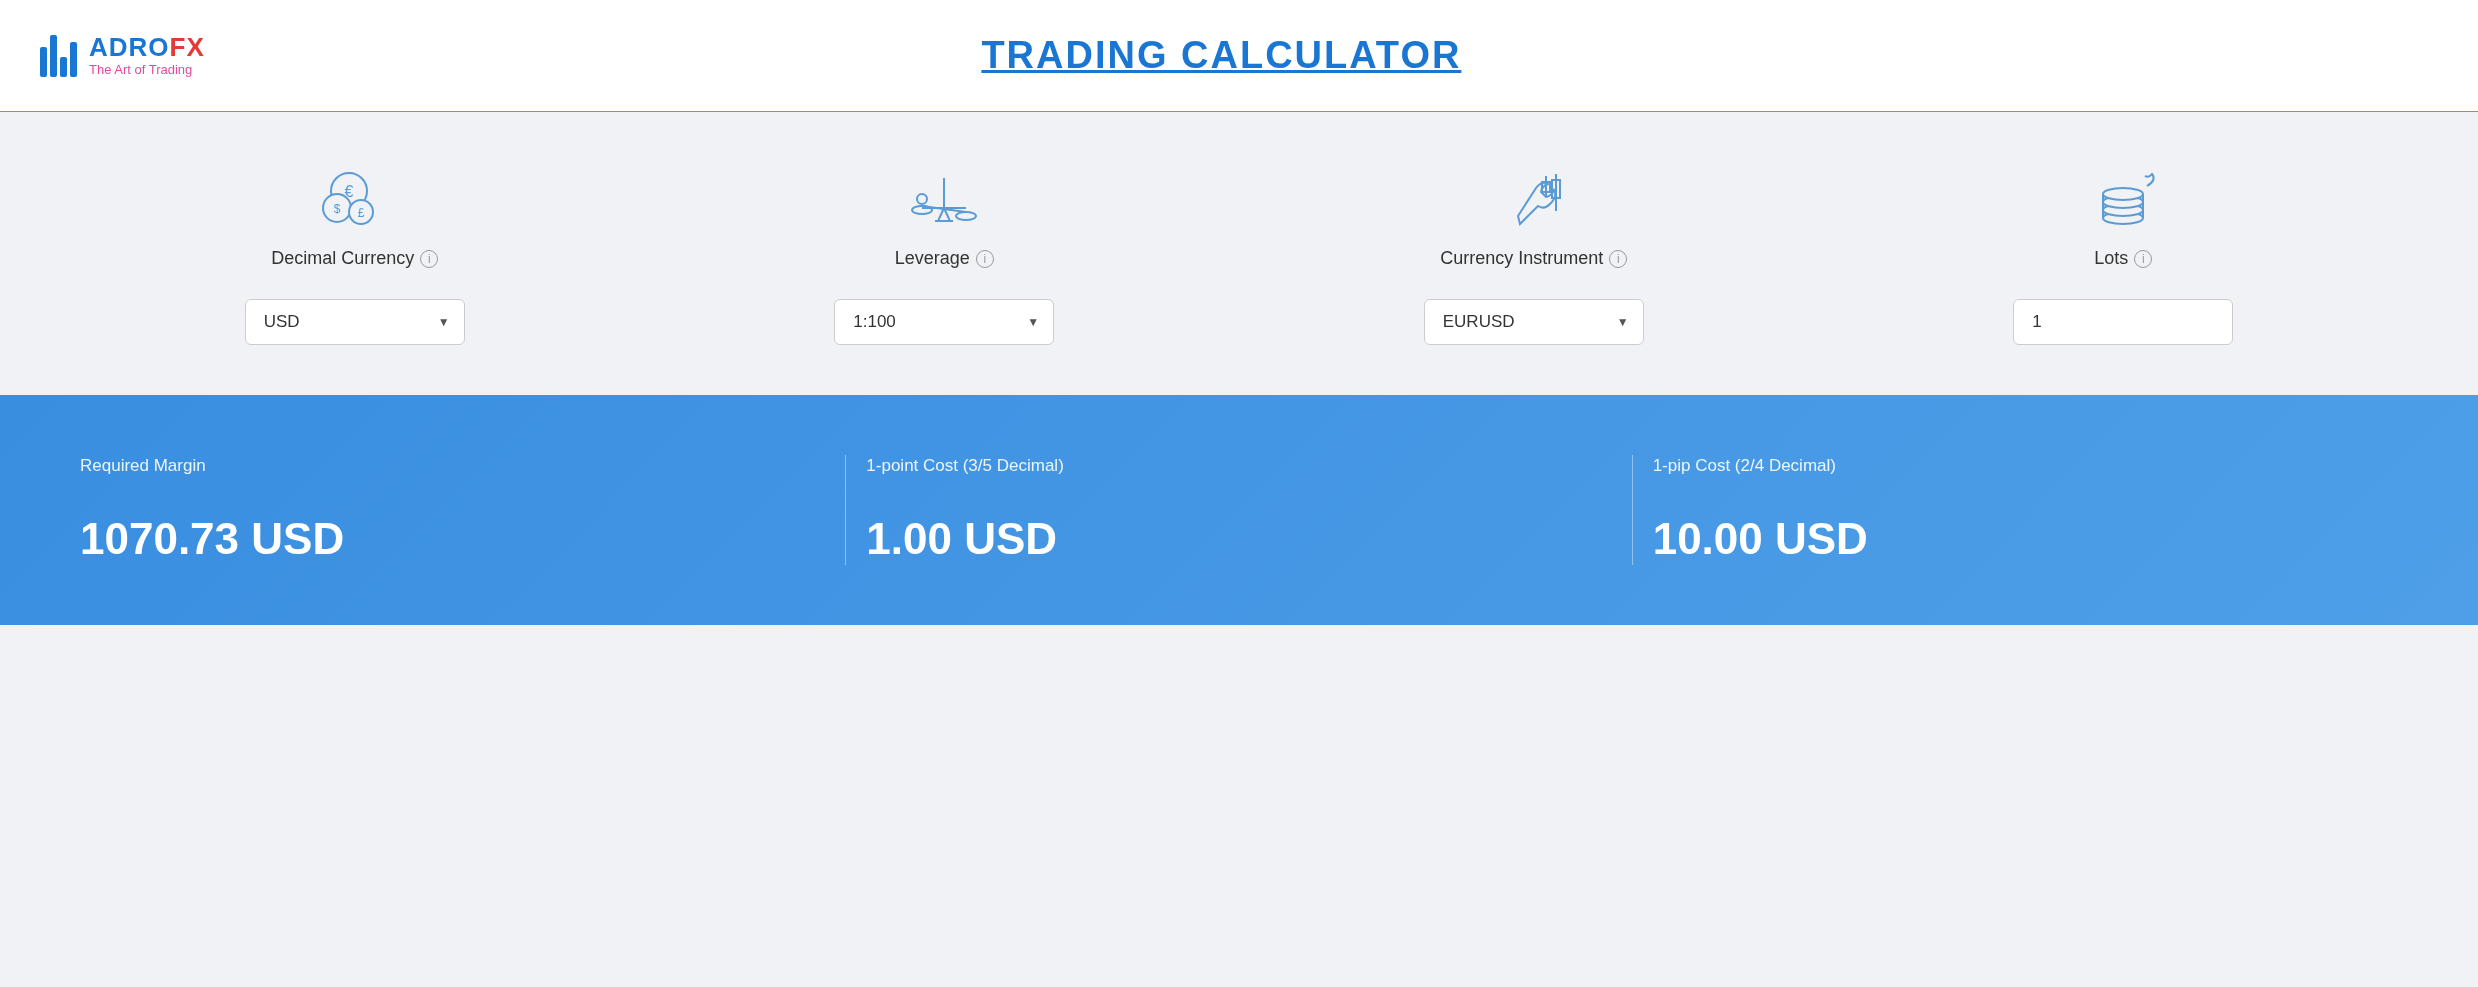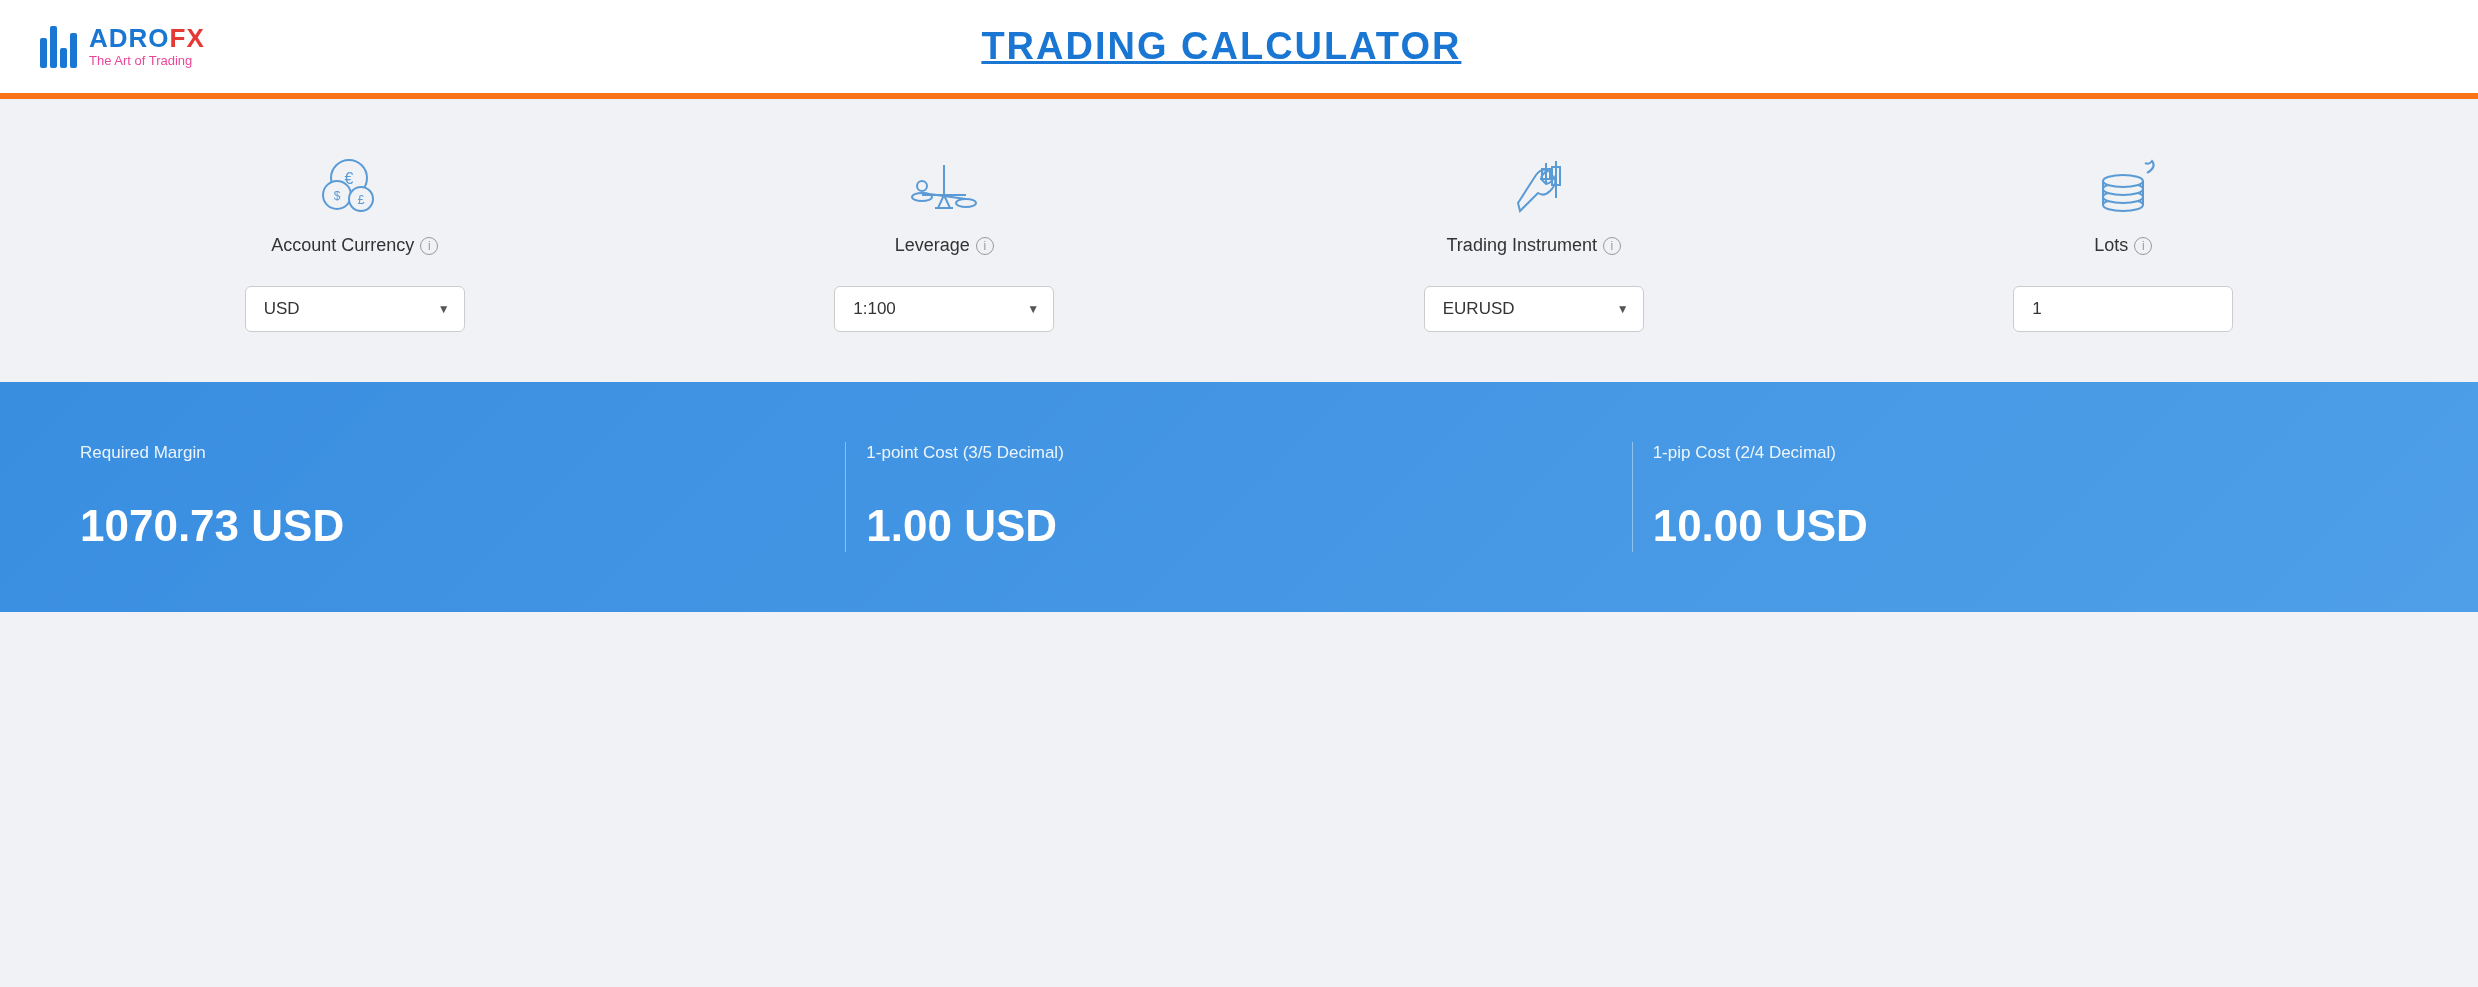--- a/index.html
+++ b/index.html
@@ -5,25 +5,25 @@
     * { box-sizing: border-box; margin: 0; padding: 0; }
     body {
       font-family: 'Segoe UI', Arial, sans-serif;
       background: #f0f2f5;
       min-height: 987px;
     }
 
     
     .header {
       background: #fff;
-      padding: 25px 40px;
+      padding: 34px 40px;
       display: flex;
       align-items: center;
       justify-content: space-between;
-      border-bottom: 6px solid #f97316;
+      border-bottom: 1px solid #f97316;
     }
 
     .logo-area {
       display: flex;
       align-items: center;
       gap: 12px;
     }
 
     .logo-bars {
       display: flex;
@@ -255,21 +255,21 @@
           <text x="30" y="31" text-anchor="middle" font-size="16" fill="#5b9bd5" font-family="Arial">€</text>
 
           <circle cx="18" cy="42" r="14" stroke="#5b9bd5" stroke-width="2" fill="#f0f2f5"></circle>
           <text x="18" y="47" text-anchor="middle" font-size="12" fill="#5b9bd5" font-family="Arial">$</text>
 
           <circle cx="42" cy="46" r="12" stroke="#5b9bd5" stroke-width="2" fill="#f0f2f5"></circle>
           <text x="42" y="51" text-anchor="middle" font-size="12" fill="#5b9bd5" font-family="Arial">£</text>
         </svg>
       </div>
       <div class="field-label">
-        <span>Account Currency</span>
+        <span>Decimal Currency</span>
         <span class="info-icon">i</span>
       </div>
       <div class="field-control">
         <div class="select-wrapper">
           <span>USD</span>
           <span class="select-arrow">▼</span>
           <select>
             <option>USD</option>
             <option>EUR</option>
             <option>GBP</option>
@@ -322,21 +322,21 @@
 
           <path d="M20 50 L38 22 Q44 14 50 18 Q44 20 43 26 L48 31 Q54 30 56 24 Q60 30 52 38 Q46 44 40 40 L22 58 Z" stroke="#5b9bd5" stroke-width="2" fill="none"></path>
 
           <line x1="48" y1="30" x2="48" y2="10" stroke="#5b9bd5" stroke-width="2"></line>
           <rect x="44" y="16" width="8" height="10" stroke="#5b9bd5" stroke-width="2" fill="none"></rect>
           <line x1="58" y1="45" x2="58" y2="8" stroke="#5b9bd5" stroke-width="2"></line>
           <rect x="54" y="14" width="8" height="18" stroke="#5b9bd5" stroke-width="2" fill="none"></rect>
         </svg>
       </div>
       <div class="field-label">
-        <span>Trading Instrument</span>
+        <span>Currency Instrument</span>
         <span class="info-icon">i</span>
       </div>
       <div class="field-control">
         <div class="select-wrapper">
           <span>EURUSD</span>
           <span class="select-arrow">▼</span>
           <select>
             <option>EURUSD</option>
             <option>GBPUSD</option>
             <option>USDJPY</option>

